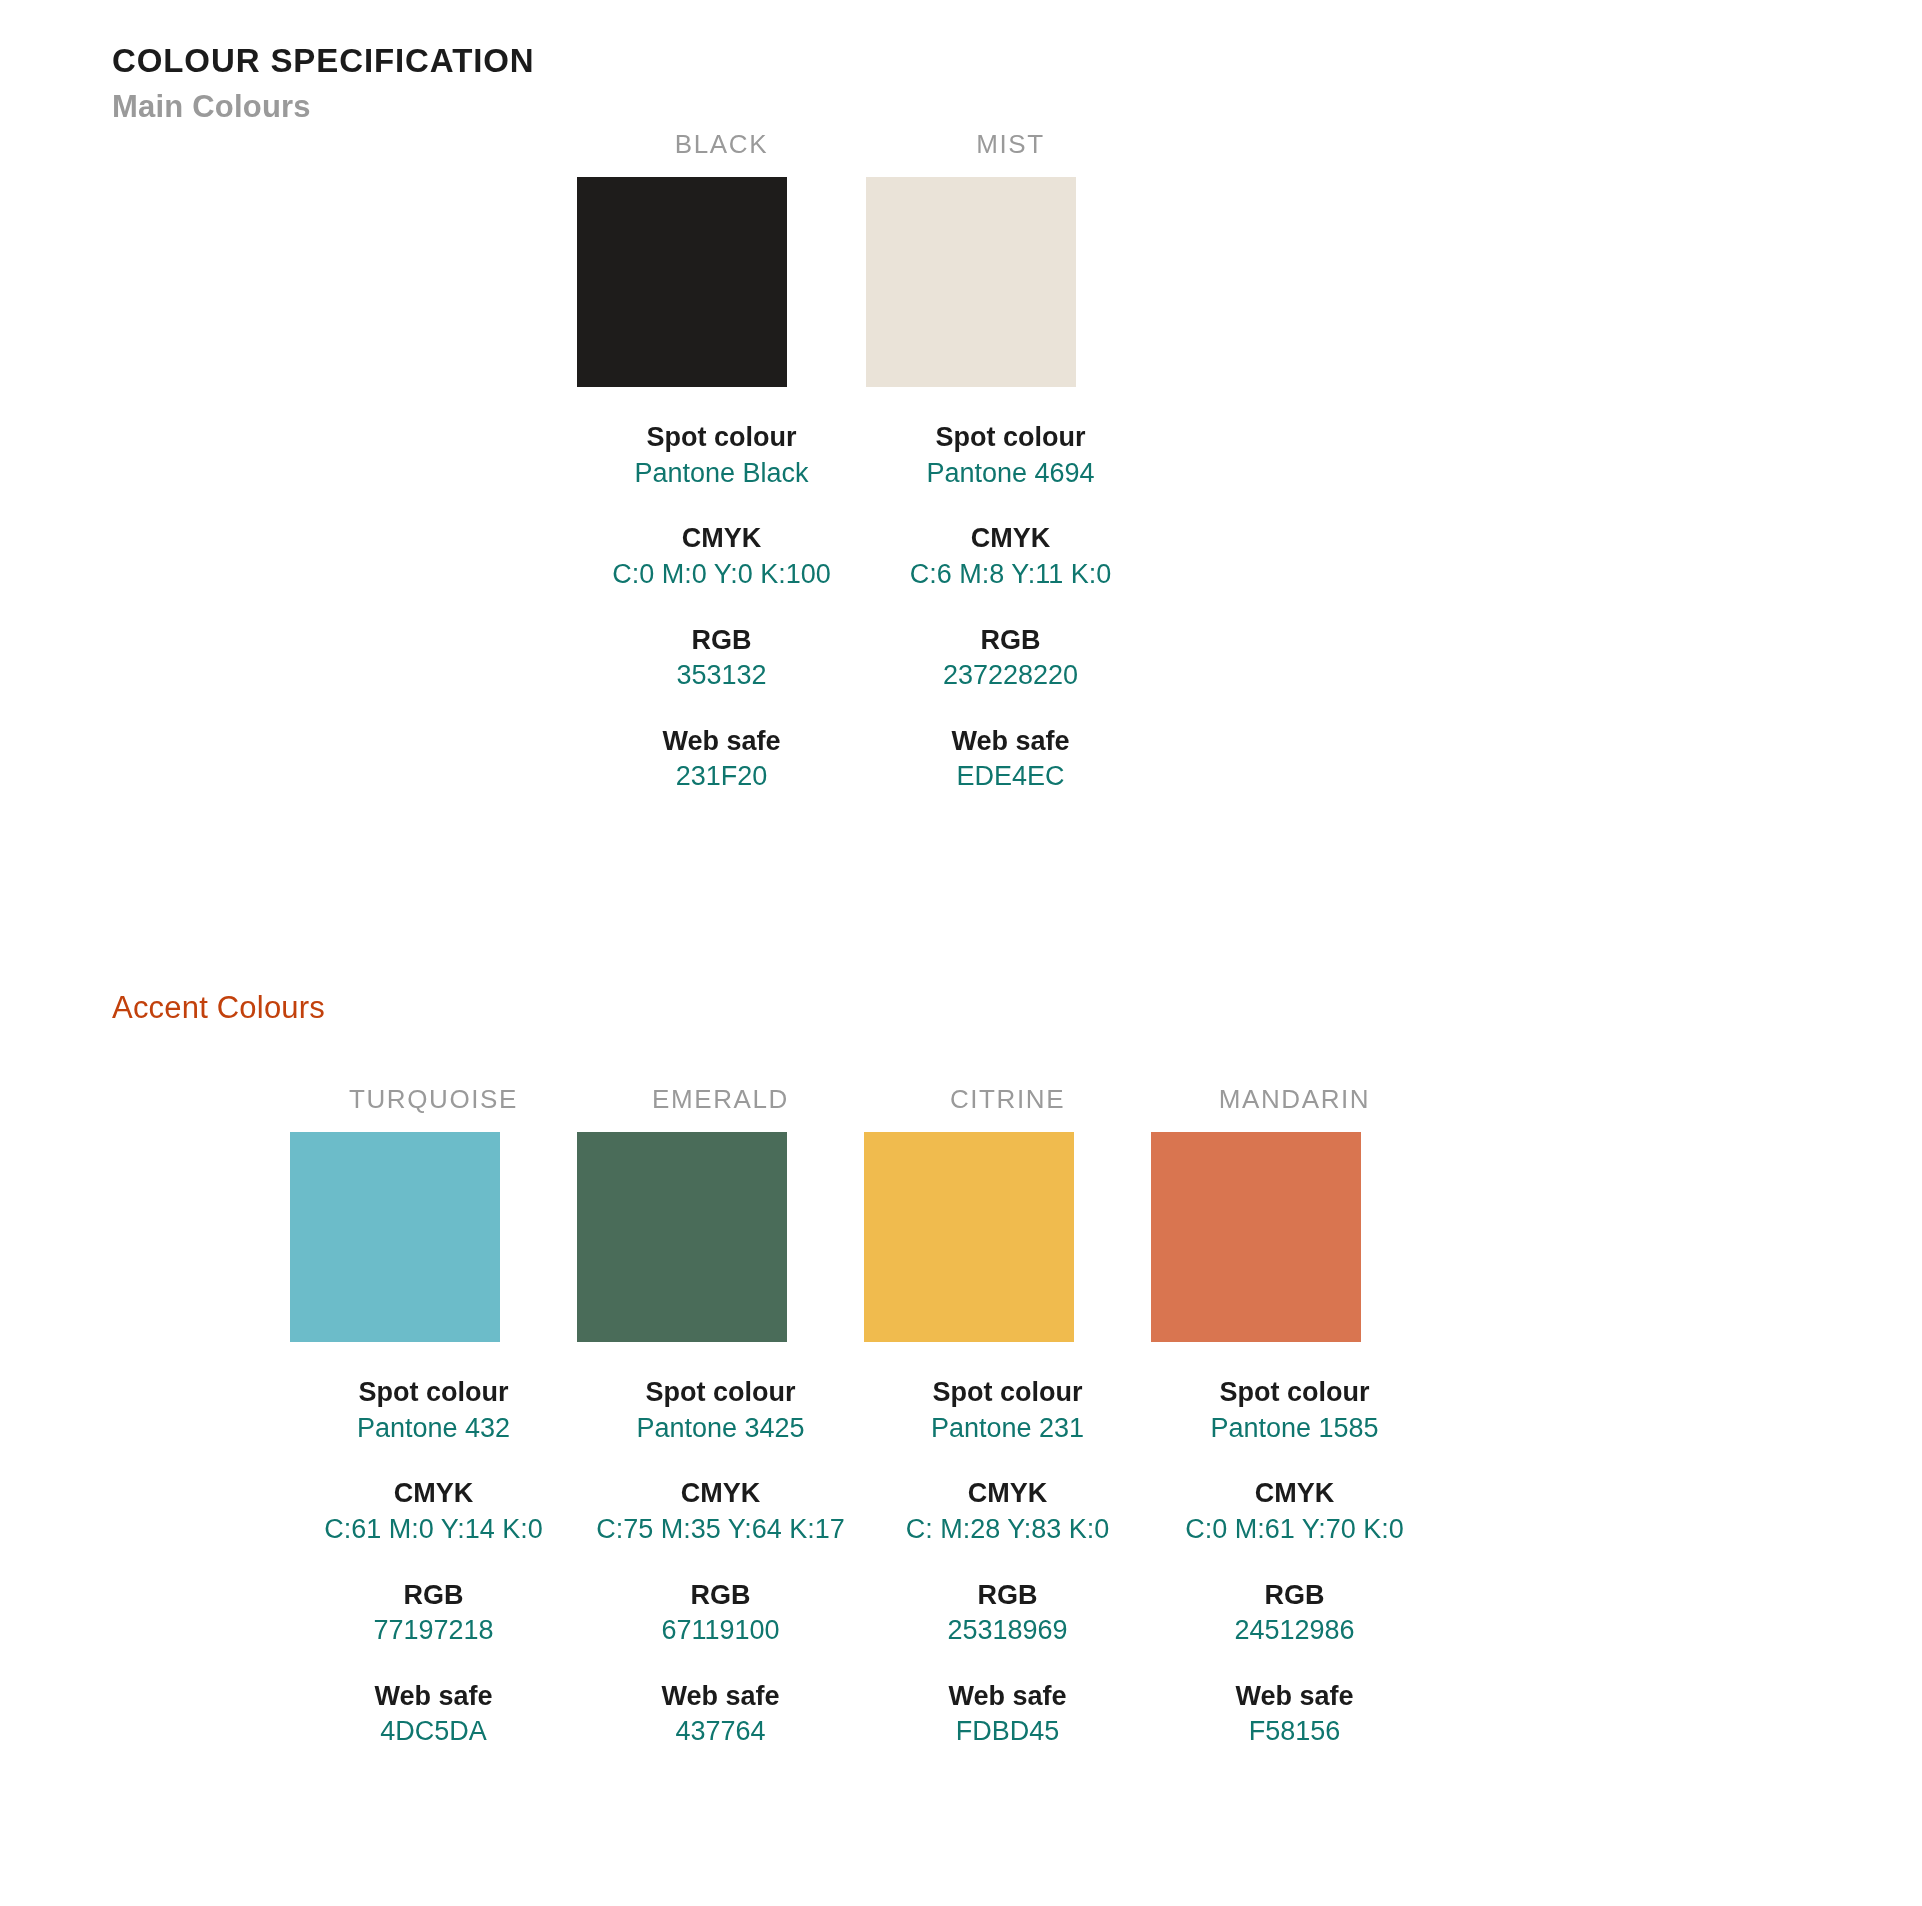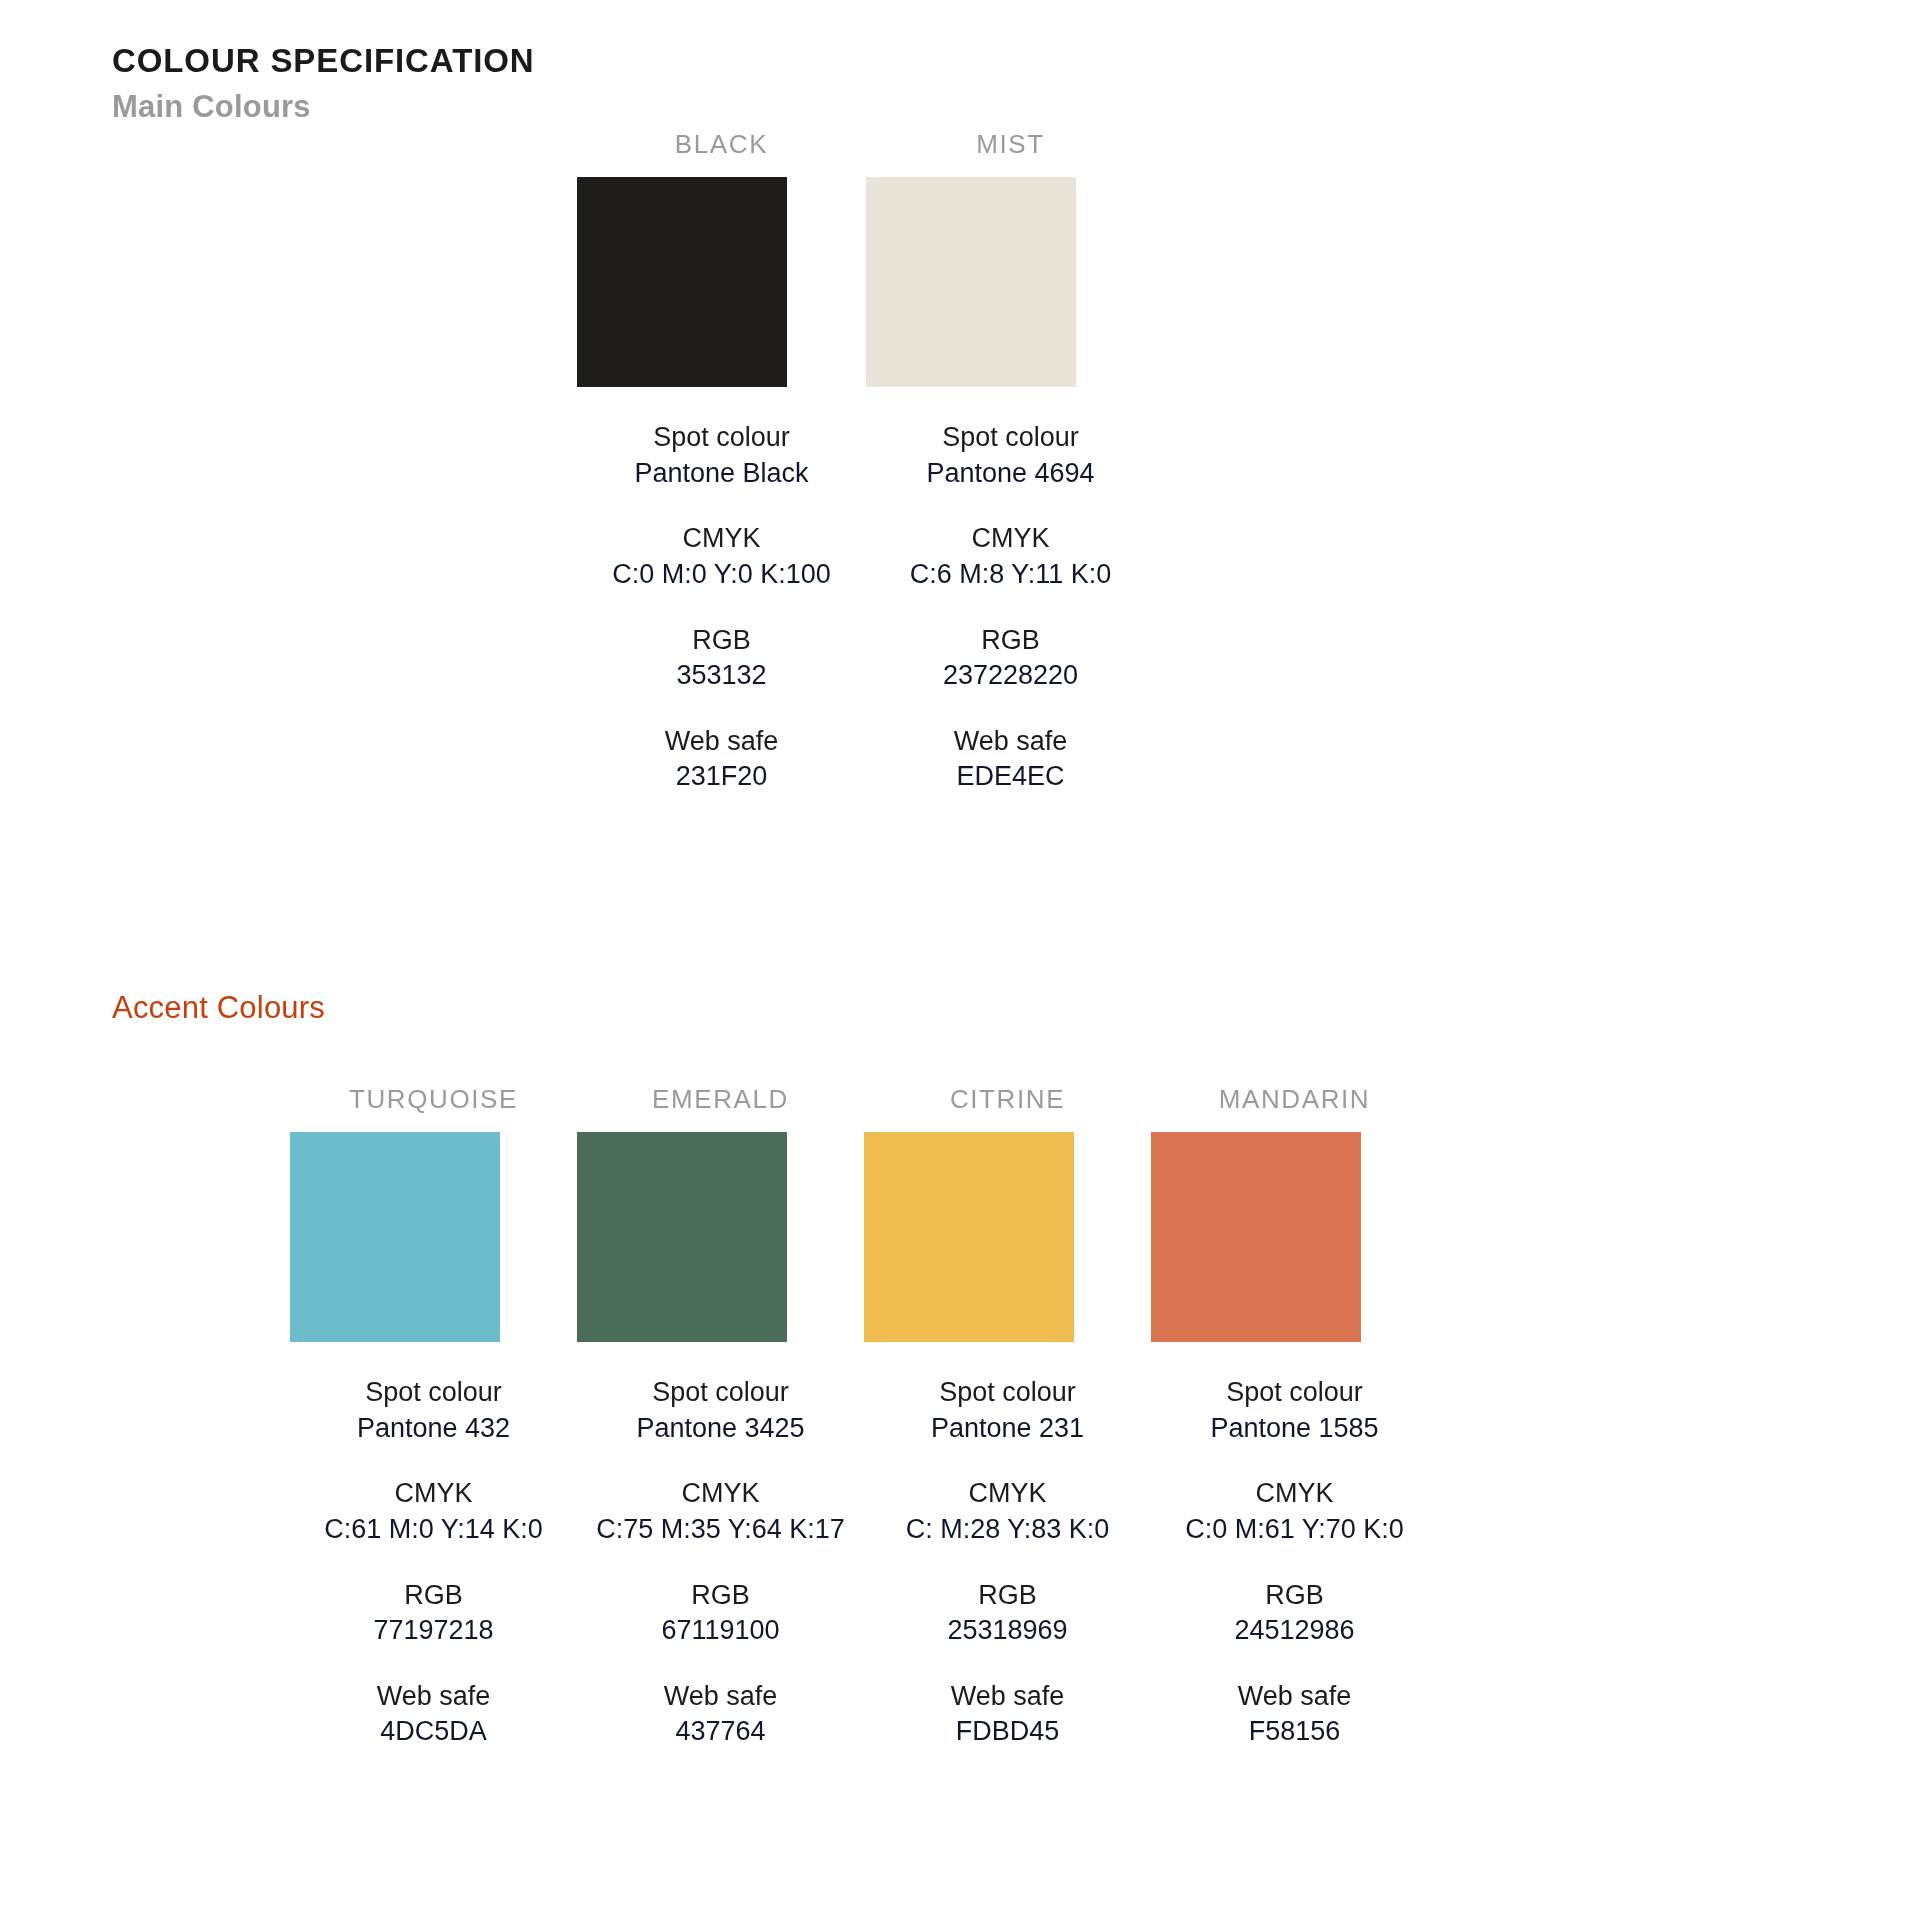--- a/index.html
+++ b/index.html
@@ -103,24 +103,25 @@
   .spec-group {
     margin-bottom: 30px;
   }
   .spec-group:last-child { margin-bottom: 0; }
 
   .spec-label {
     font-size: 27px;
     color: #1b1b1b;
     line-height: 1.32;
     white-space: nowrap;
+    font-weight: bold;
   }
   .spec-value {
     font-size: 27px;
-    color: #0f172a;
+    color: #0f766e;
     line-height: 1.32;
     white-space: nowrap;
   }
 </style>
 </head>
 <body>
 
 <div class="page">
 
   <div class="title-block">

